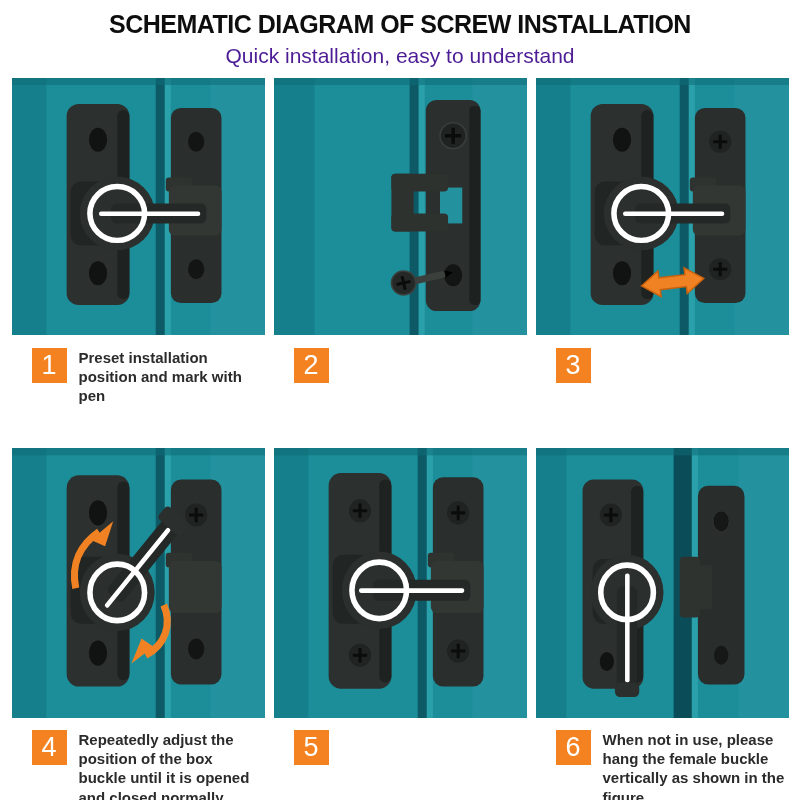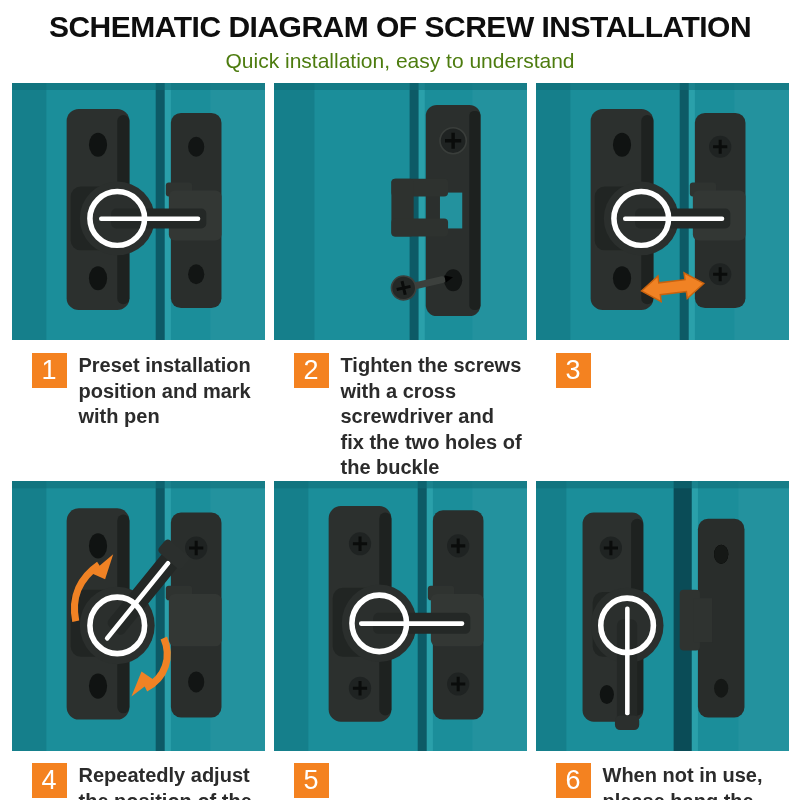--- a/index.html
+++ b/index.html
@@ -2,38 +2,38 @@
 <html><head>
 <meta charset="utf-8">
 <style>
   html,body{margin:0;padding:0;}
   body{
     width:800px;height:800px;background:#ffffff;
     font-family:"Liberation Sans",sans-serif;color:#1a1a1a;
     overflow:hidden;
   }
   .header{text-align:center;padding-top:10px;}
-  .title{font-size:30px;font-weight:800;letter-spacing:-0.5px;color:#0e0e0e;}
-  .subtitle{font-size:21px;font-weight:400;margin-top:5px;color:#4d7c0f;}
+  .title{font-size:25px;font-weight:800;letter-spacing:-0.5px;color:#0e0e0e;}
+  .subtitle{font-size:21px;font-weight:400;margin-top:5px;color:#4c1d95;}
   .grid{
     display:grid;grid-template-columns:repeat(3,253px);
     column-gap:9px;justify-content:center;margin-top:10px;
   }
   .photo{width:253px;display:block;background:#1b8e9a;}
   .photo svg{display:block;width:253px;height:257px;}
   .row2 .photo svg{height:270px;}
   .caption-row{display:flex;align-items:flex-start;gap:12px;padding:13px 4px 0 20px;}
   .row1 .caption-row{min-height:100px;}
   .row2 .caption-row{padding-top:12px;}
   .badge{
     width:35px;height:35px;background:#f48220;color:#ffffff;
     font-size:27px;line-height:35px;text-align:center;flex:none;font-weight:400;
   }
   .caption{
-    font-size:20px;font-weight:600;color:#2b2b2b;line-height:1.28;max-width:188px;
+    font-size:15px;font-weight:600;color:#2b2b2b;line-height:1.28;max-width:188px;
   }
 </style>
 </head>
 <body>
 
 <div>
 
   <div class="header">
     <div class="title">SCHEMATIC DIAGRAM OF SCREW INSTALLATION</div>
     <div class="subtitle">Quick installation, easy to understand</div>
@@ -113,21 +113,20 @@
             <polygon points="170,200 178,203.5 170,207" fill="#33373 4"></polygon>
             <circle cx="128" cy="203" r="12" fill="#24282 6"></circle>
             <circle cx="128" cy="203" r="12" fill="#242826"></circle>
             <path d="M121 203h14M128 196v14" stroke="#0a0c0b" stroke-width="3"></path>
             <circle cx="128" cy="203" r="12" fill="none" stroke="#3c403d" stroke-width="1.6"></circle>
           </g>
         </svg>
       </div>
       <div class="caption-row">
         <div class="badge">2</div>
-        <div class="caption">Tighten the screws with a cross screwdriver and fix the two holes of the buckle</div>
       </div>
     </div>
 
     <div class="step row1">
       <div class="photo">
         <svg viewBox="0 0 250 258" preserveAspectRatio="none">
           <g>
             <rect width="250" height="258" fill="#1b8e9a"></rect>
             <rect x="0" y="0" width="34" height="258" fill="#157f8b"></rect>
             <rect x="196" y="0" width="54" height="258" fill="#23929e"></rect>

